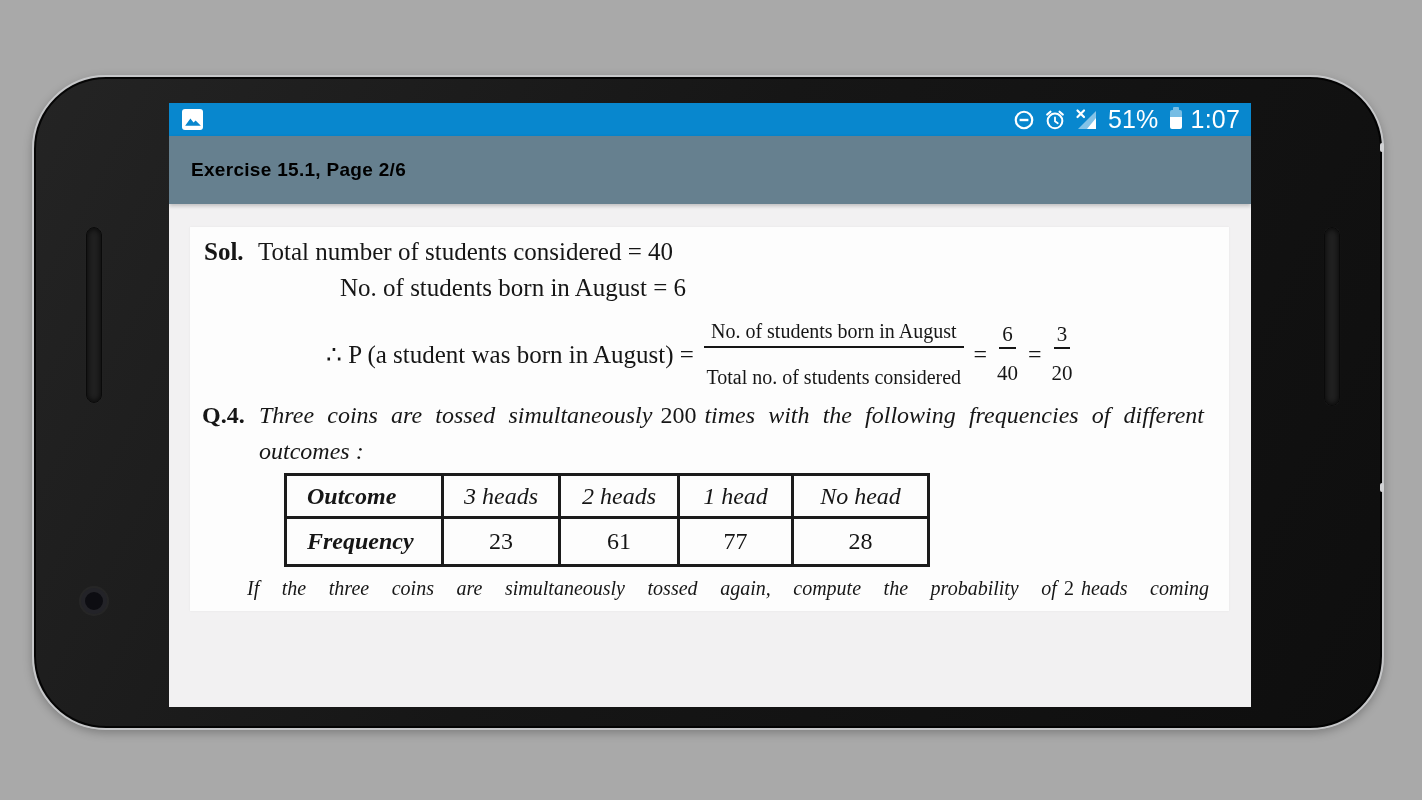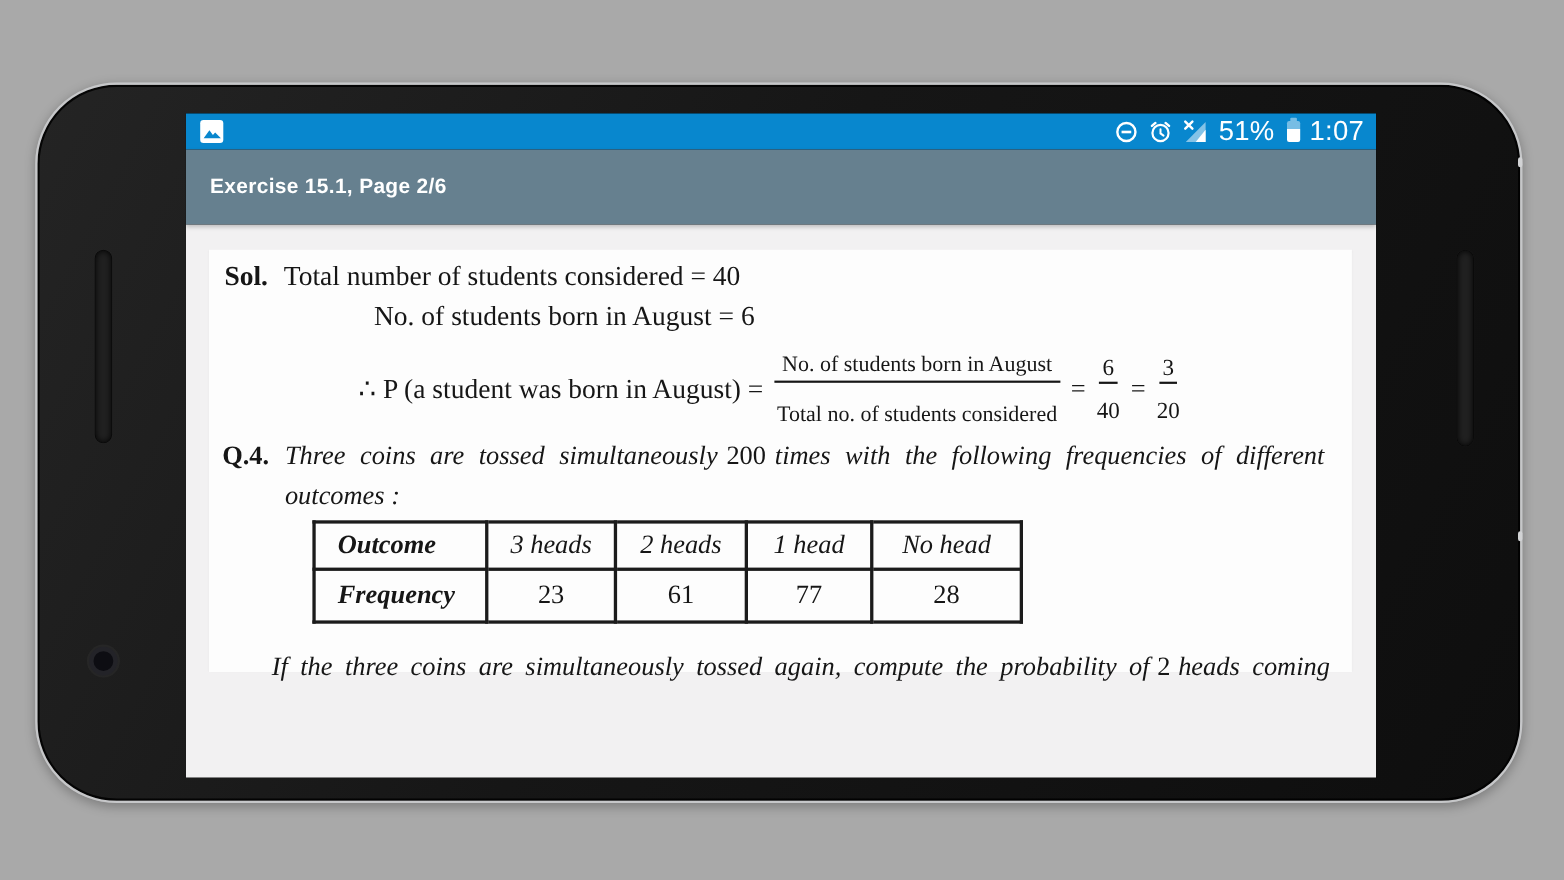--- a/index.html
+++ b/index.html
@@ -56,21 +56,21 @@
     content:""; position:absolute; left:3px; top:-3px; width:6px; height:3px;
     background:rgba(255,255,255,.45); border-radius:1px 1px 0 0;
   }
 
   
   .appbar{
     height:68px; flex:0 0 68px; background:var(--app-bar-bg);
     display:flex; align-items:center; padding-left:22px;
     box-shadow:0 2px 4px rgba(0,0,0,.22); position:relative; z-index:2;
   }
-  .appbar-title{color:#ffffff; font-size:19px; font-weight:bold; letter-spacing:.3px;}
+  .appbar-title{color:#000000; font-size:19px; font-weight:bold; letter-spacing:.3px;}
 
   
   .content{flex:1 1 auto; background:var(--content-bg); position:relative;}
   .scan{
     position:absolute; left:21px; top:23px; width:1039px; height:384px;
     background:var(--scan-bg); color:var(--text);
     font-family:"Liberation Serif","DejaVu Serif",serif; font-size:25px;
     box-shadow:0 0 2px rgba(0,0,0,.06);
   }
   .abs{position:absolute;}
@@ -103,22 +103,22 @@
   .freq-table td{border:3px solid #1b1b1b; text-align:center; vertical-align:middle; overflow:hidden;}
   .freq-table tr.hrow td{height:43px;}
   .freq-table tr.drow td{height:48px;}
   .freq-table td.c0{width:157px; text-align:left; padding-left:20px; font-weight:bold; font-style:italic;}
   .freq-table td.c1{width:117px;}
   .freq-table td.c2{width:119px;}
   .freq-table td.c3{width:114px;}
   .freq-table td.c4{width:136px;}
   .freq-table tr.hrow td.val{font-style:italic;}
 
-  .footer-line{top:350px; left:57px; width:962px; font-size:24px; font-style:italic;
-    text-align:justify; text-align-last:justify; white-space:nowrap;margin-top:17px;}
+  .footer-line{top:350px; left:57px; width:962px; font-size:20px; font-style:italic;
+    text-align:justify; text-align-last:justify; white-space:nowrap;}
   .footer-line .upright{margin:0 7px;}
 </style>
 </head>
 <body>
 
 <div class="stage">
   <div class="phone">
     <div class="side-pill pill-left"></div>
     <div class="side-pill pill-right"></div>
     <div class="camera-dot"></div>

